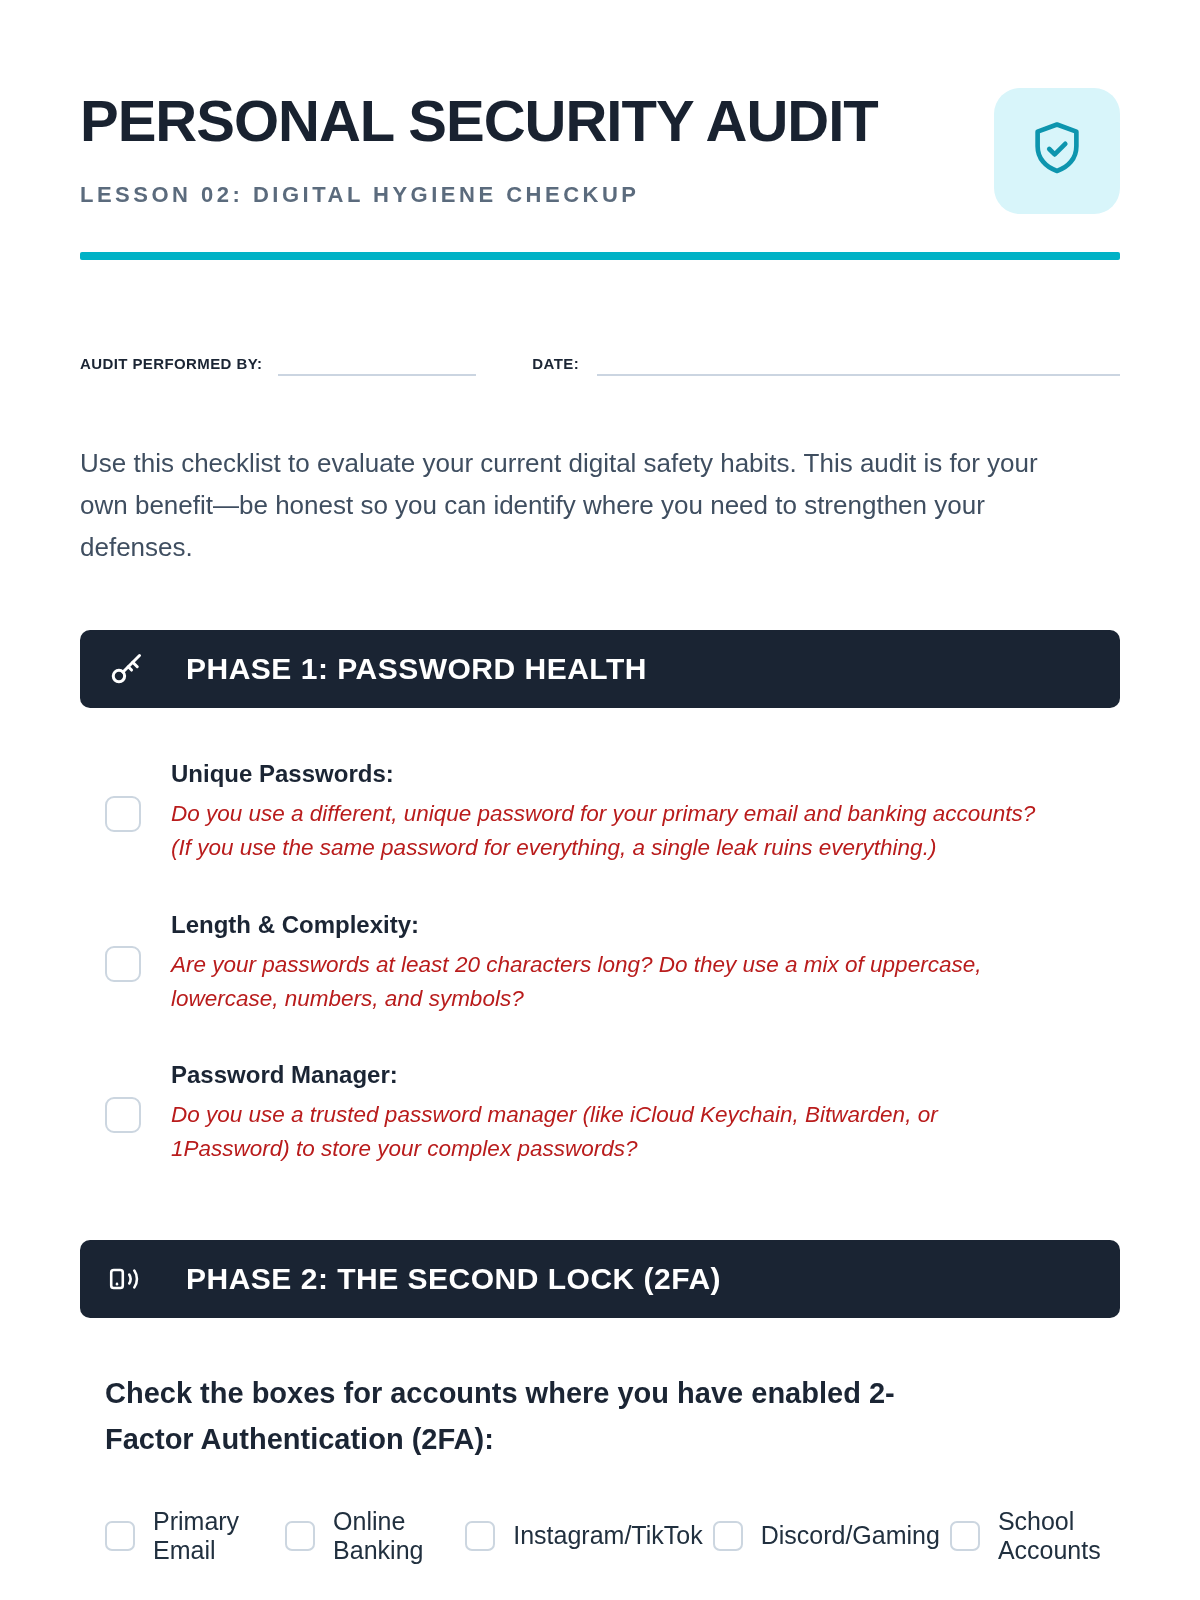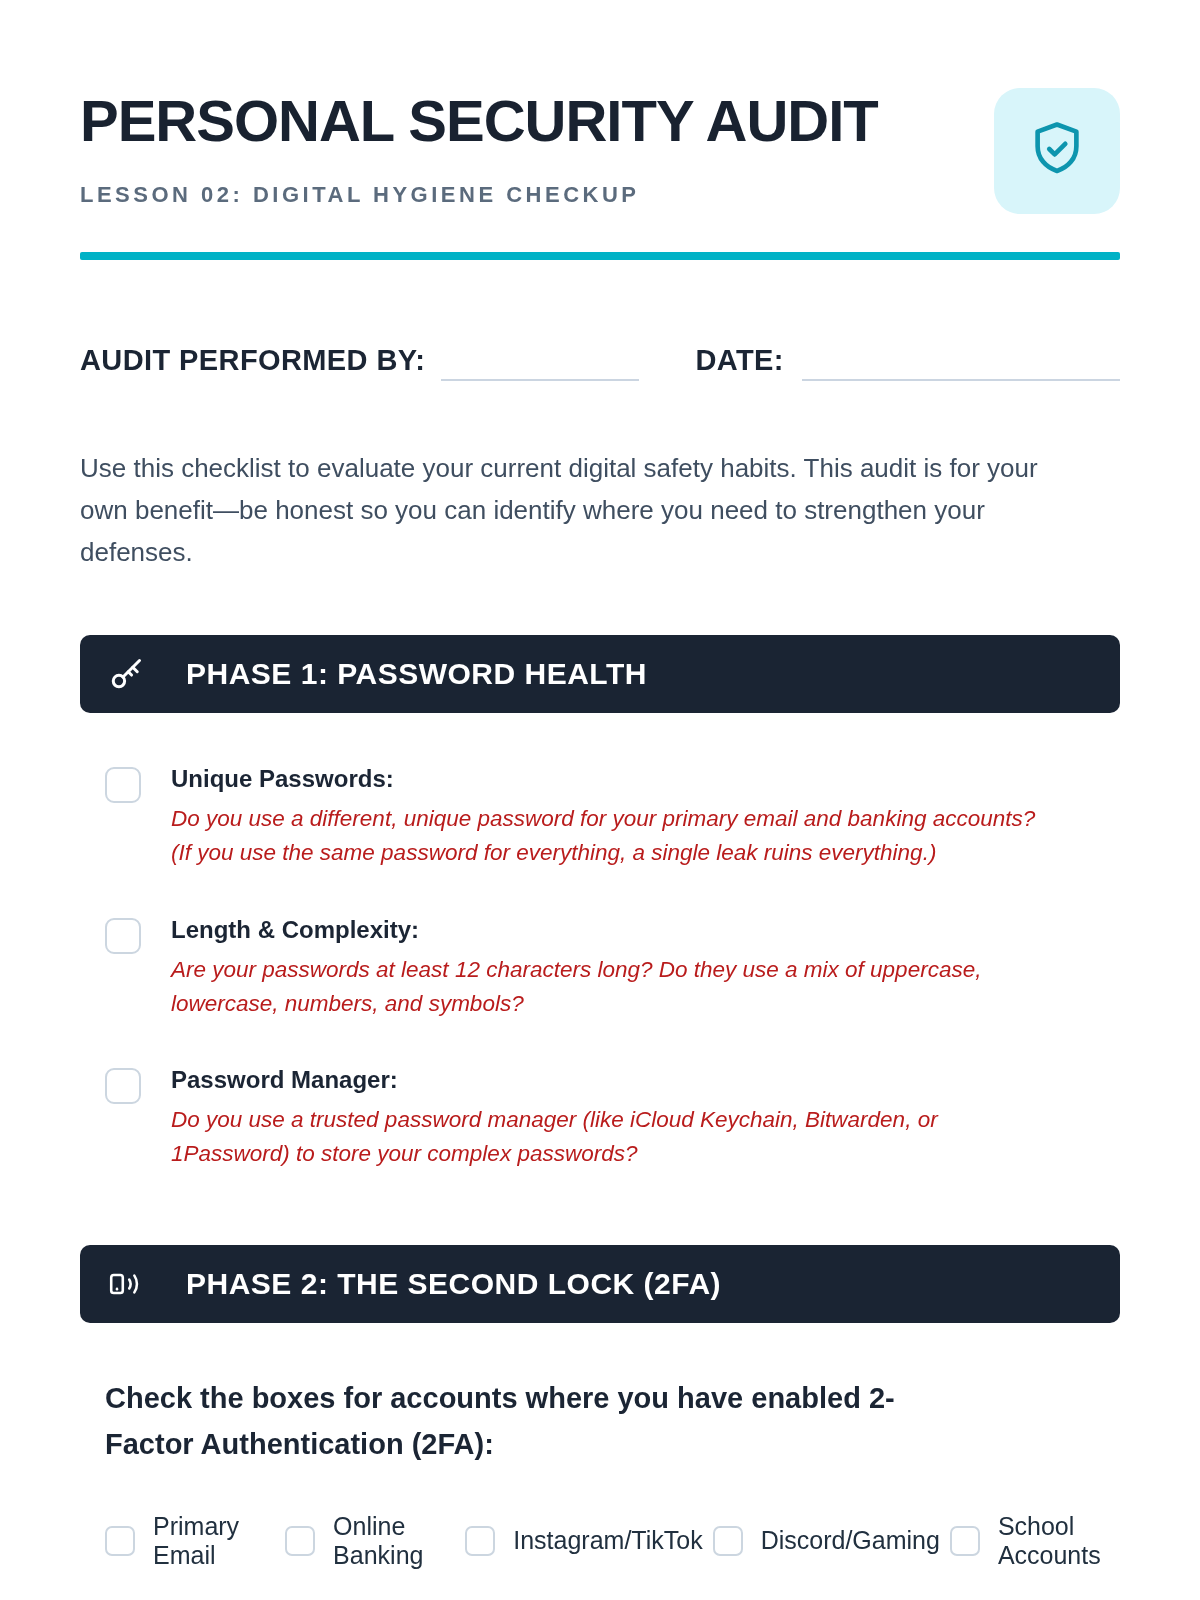--- a/index.html
+++ b/index.html
@@ -57,21 +57,21 @@
     border-radius: 2px;
   }
 
   
   .meta-row {
     margin-top: 84px;
     display: flex;
     align-items: flex-end;
   }
   .meta-label {
-    font-size: 29px;
+    font-size: 15px;
     font-weight: 700;
     letter-spacing: 0.4px;
     color: #1b2534;
     padding-bottom: 4px;
     white-space: nowrap;
   }
   .blank {
     border-bottom: 2px solid #cbd5e1;
     height: 32px;
   }
@@ -118,20 +118,21 @@
 
   
   .checklist {
     margin-top: 52px;
     padding-left: 25px;
   }
   .check-item {
     display: flex;
     gap: 30px;
     margin-bottom: 46px;
+    align-items: center;
   }
   .checkbox {
     width: 36px;
     height: 36px;
     border: 2.5px solid #ccd6e0;
     border-radius: 9px;
     background: #ffffff;
     flex-shrink: 0;
     margin-top: 2px;
     cursor: pointer;
@@ -235,21 +236,21 @@
       <div class="check-text">
         <div class="check-title">Unique Passwords:</div>
         <div class="check-desc">Do you use a different, unique password for your primary email and banking accounts? (If you use the same password for everything, a single leak ruins everything.)</div>
       </div>
     </div>
 
     <div class="check-item">
       <span class="checkbox"></span>
       <div class="check-text">
         <div class="check-title">Length &amp; Complexity:</div>
-        <div class="check-desc">Are your passwords at least 12 characters long? Do they use a mix of uppercase, lowercase, numbers, and symbols?</div>
+        <div class="check-desc">Are your passwords at least 20 characters long? Do they use a mix of uppercase, lowercase, numbers, and symbols?</div>
       </div>
     </div>
 
     <div class="check-item">
       <span class="checkbox"></span>
       <div class="check-text">
         <div class="check-title">Password Manager:</div>
         <div class="check-desc">Do you use a trusted password manager (like iCloud Keychain, Bitwarden, or 1Password) to store your complex passwords?</div>
       </div>
     </div>

